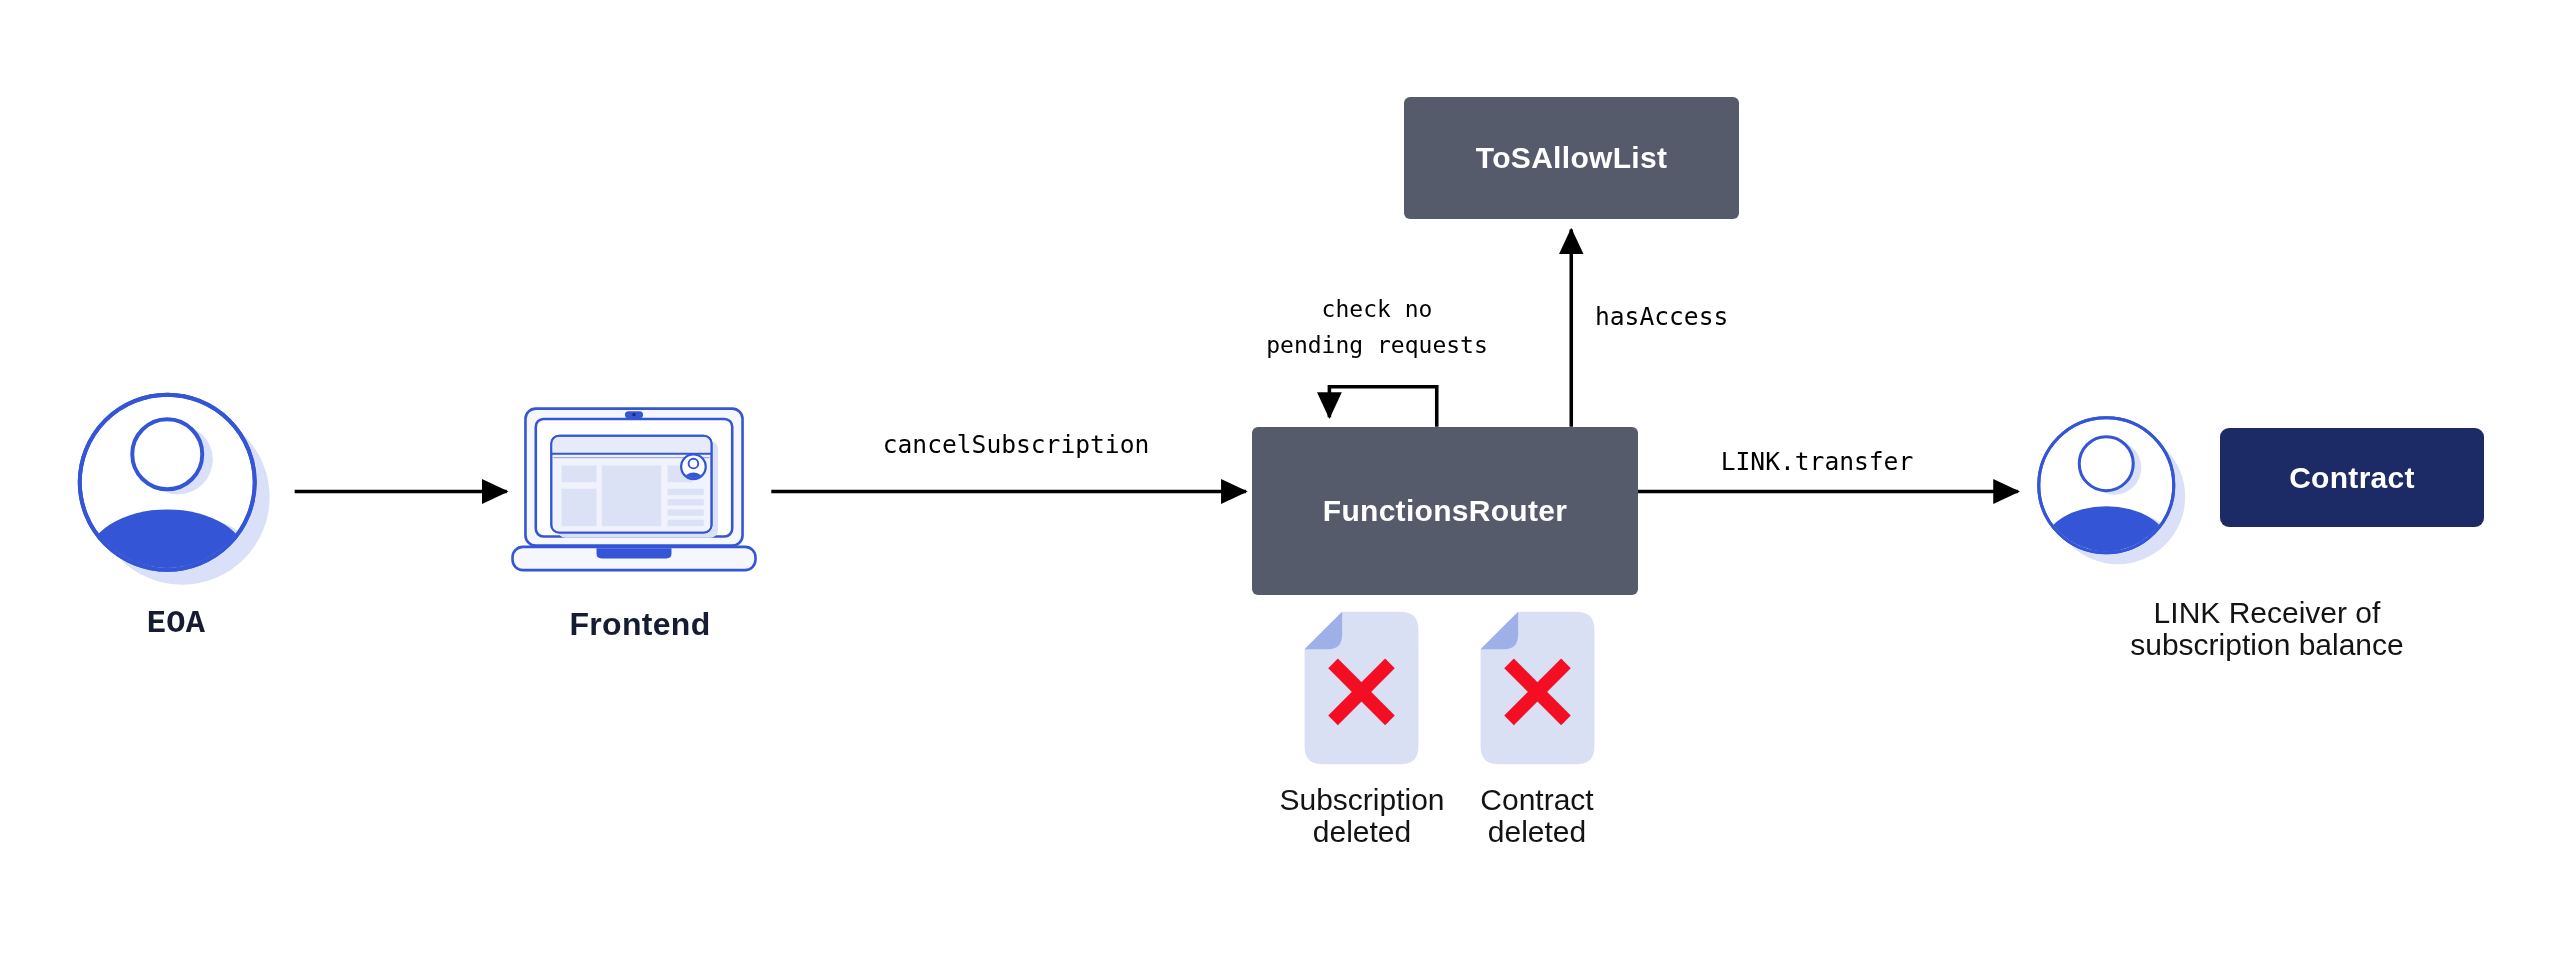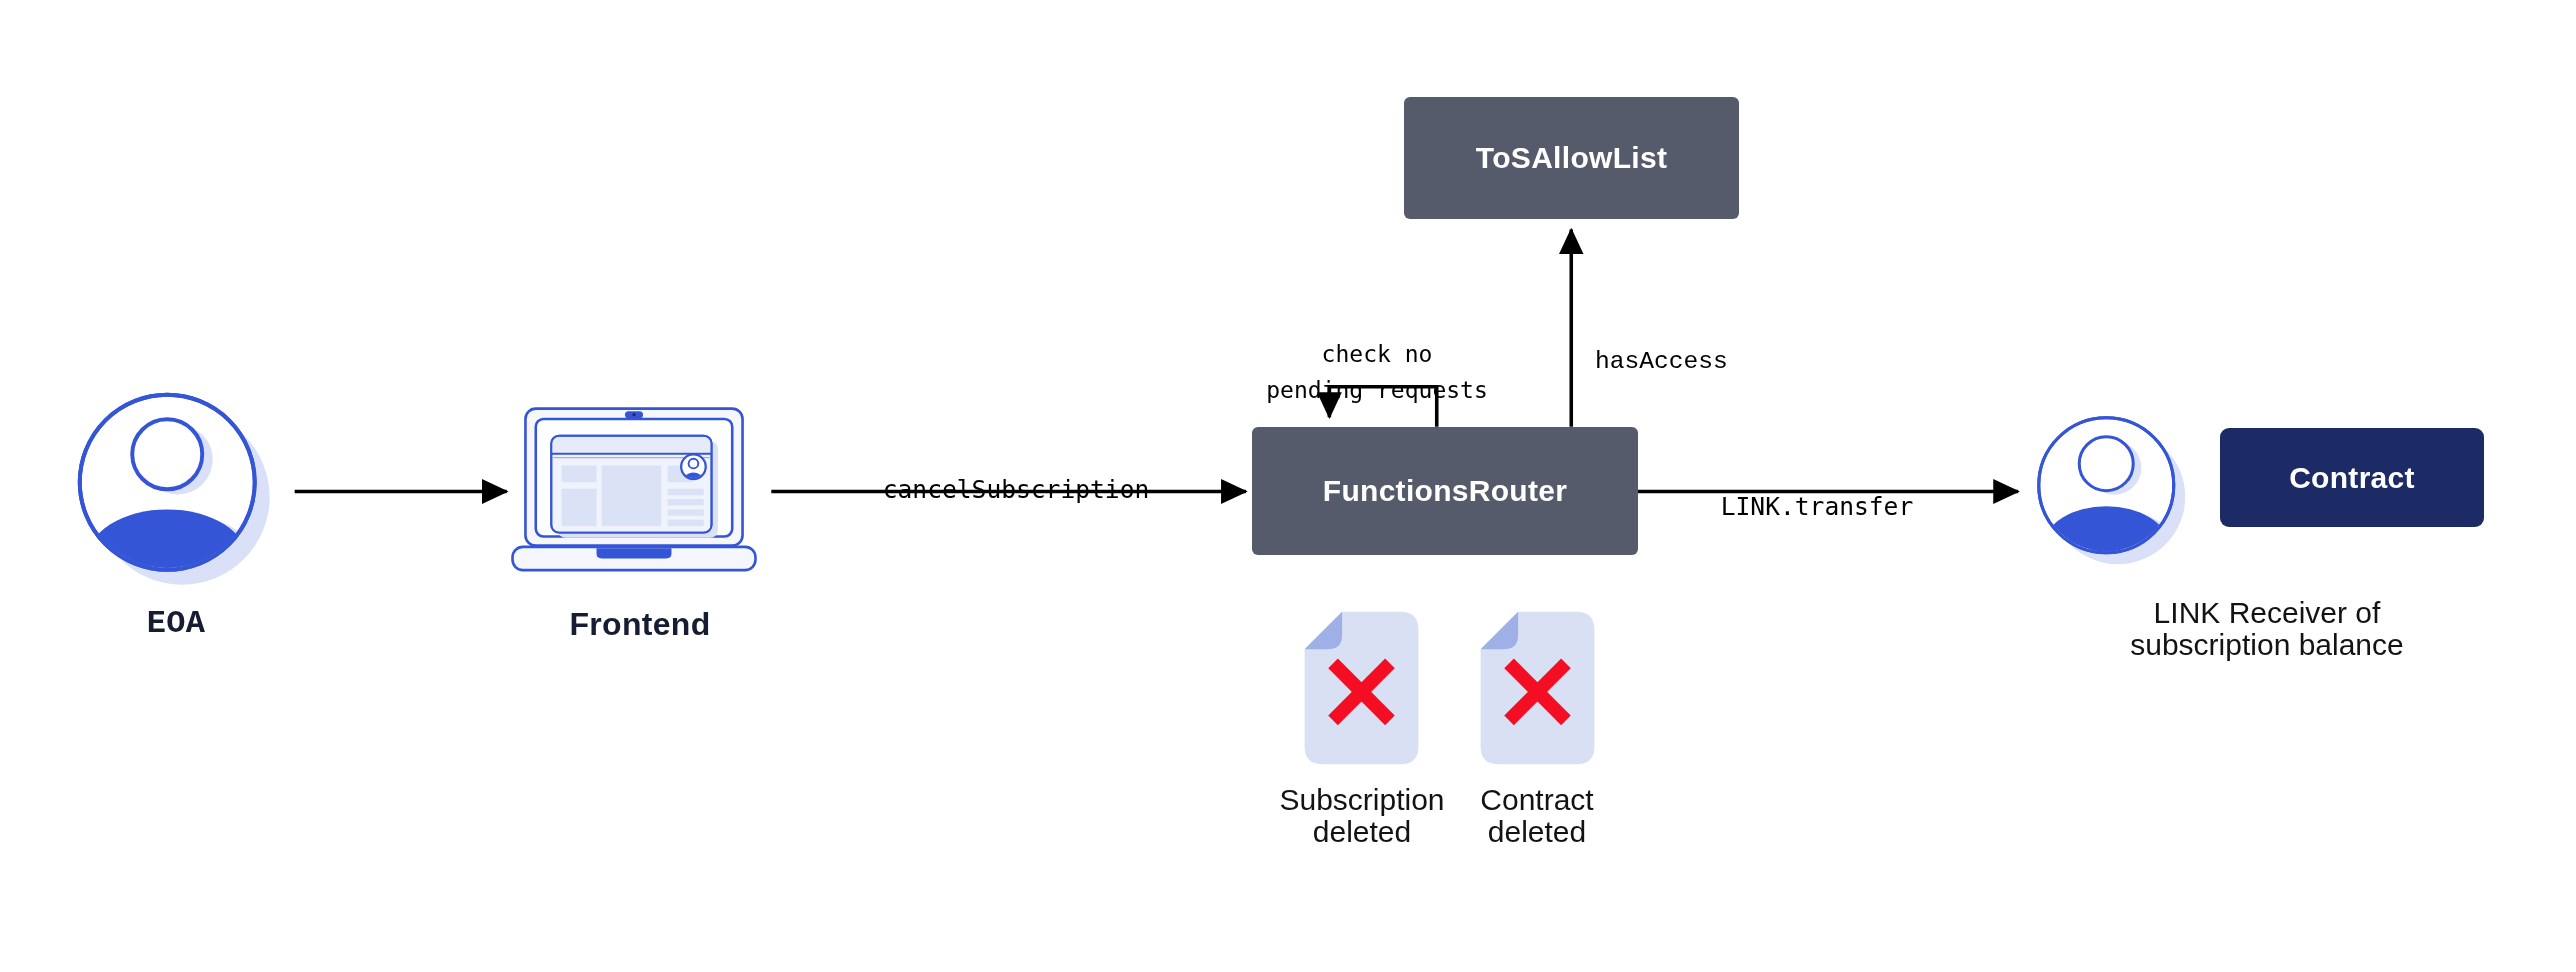--- a/index.html
+++ b/index.html
@@ -14,23 +14,23 @@
   .connectors{position:absolute;left:0;top:0;}
   .edge{stroke:var(--arrow);stroke-width:5.5;fill:none;}
   .ah-path{fill:var(--arrow);}
   .node{position:absolute;}
   .box{position:absolute;display:flex;align-items:center;justify-content:center;}
   .box.gray{background:var(--box-gray);border-radius:6px;}
   .box.navy{background:var(--box-navy);border-radius:9px;}
   .box-label{font-size:30px;font-weight:700;color:var(--box-label-text);letter-spacing:0.3px;}
   .label{position:absolute;transform:translate(-50%,-50%);white-space:nowrap;text-align:center;}
   .heading{font-size:32px;font-weight:700;color:var(--heading-text);letter-spacing:0.3px;}
-  .code{font-family:"DejaVu Sans Mono",monospace;font-size:24.6px;color:var(--code-text);margin-top:45px;}
+  .code{font-family:"DejaVu Sans Mono",monospace;font-size:24.6px;color:var(--code-text);}
   .code.small{font-size:23px;line-height:36px;}
-  .code.left-anchor{transform:translate(0,-50%);text-align:right;font-family:Liberation Mono, monospace;}
+  .code.left-anchor{transform:translate(0,-50%);text-align:right;}
   .caption{font-size:30px;line-height:32px;color:var(--caption-text);}
   .caption span,.code span{display:block;}
   
   .lp-body{fill:#F5F7FD;stroke:var(--icon-blue);stroke-width:4;}
   .lp-cam{fill:var(--icon-blue);} .lp-cam-dot{fill:#1C2A66;}
   .lp-bezel{fill:#FFFFFF;stroke:var(--icon-blue);stroke-width:4;}
   .lp-card-shadow{fill:#DCE2F6;}
   .lp-card{fill:#F0F3FC;stroke:var(--icon-blue);stroke-width:3;}
   .lp-header{fill:#E7EBF9;}
   .lp-line-strong{stroke:var(--icon-blue);stroke-width:3;}
@@ -128,21 +128,21 @@
     <span>check no</span>
     <span>pending requests</span>
   </div>
 
   <div class="label code left-anchor" style="left:1595px;top:316px;">hasAccess</div>
 
   <div class="box gray" style="left:1404px;top:97px;width:335px;height:122px;">
     <span class="box-label">ToSAllowList</span>
   </div>
 
-  <div class="box gray" style="left:1252px;top:427px;width:386px;height:128px;text-align:center;">
+  <div class="box gray" style="left:1252px;top:427px;width:386px;height:168px;text-align:center;">
     <span class="box-label">FunctionsRouter</span>
   </div>
 
   <div class="label code" style="left:1817px;top:461px;">LINK.transfer</div>
 
   <div class="node" style="left:2032px;top:411px;width:162px;height:162px;">
     <svg width="162" height="162" viewBox="0 0 240 240">
       <defs>
           <clipPath id="pc2">
             <circle cx="110" cy="110" r="98"></circle>

